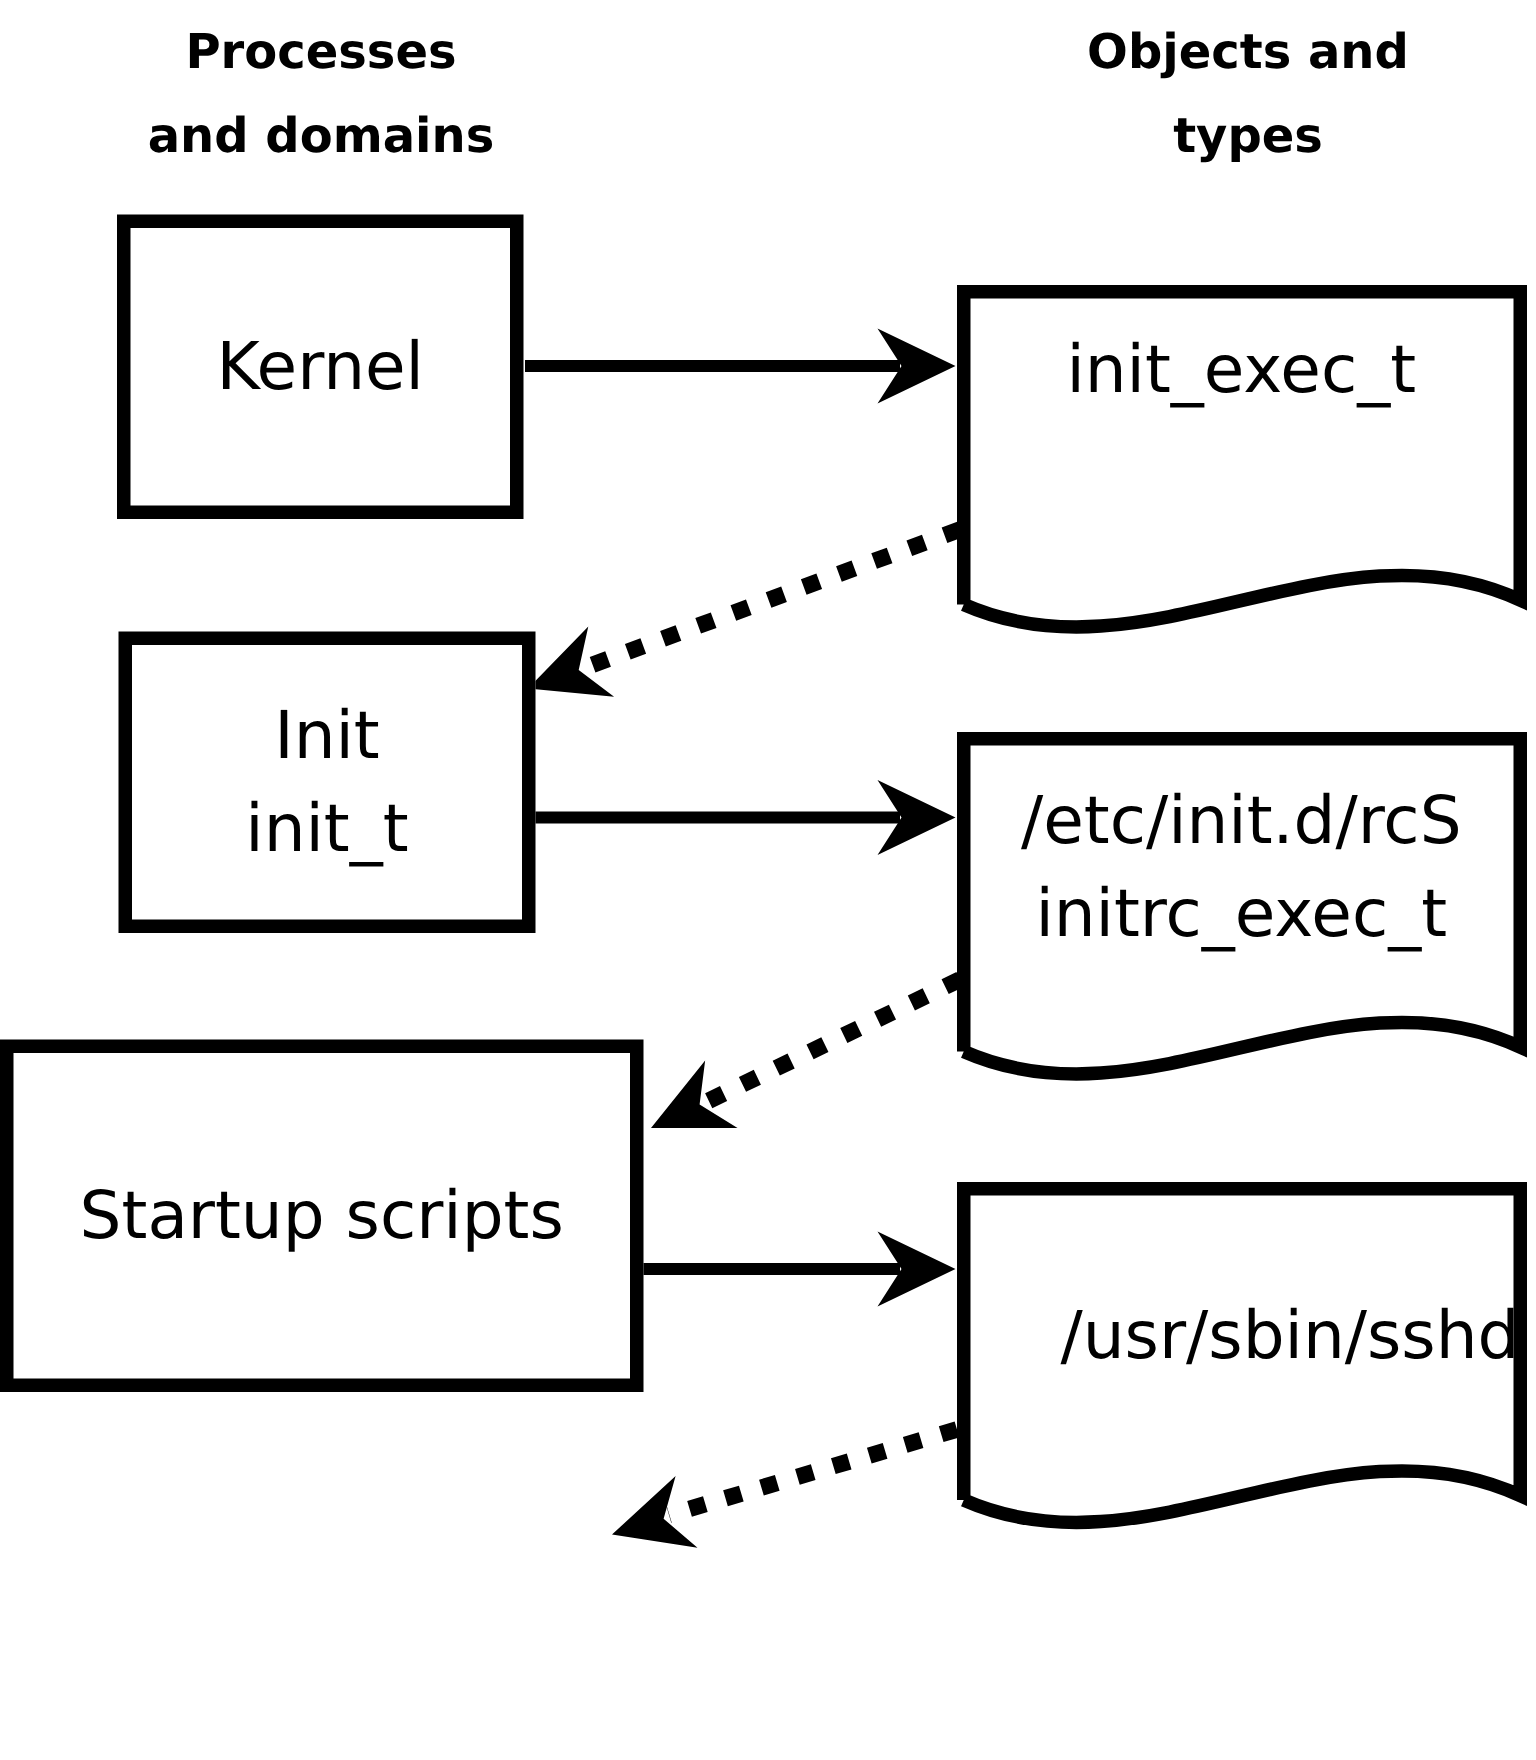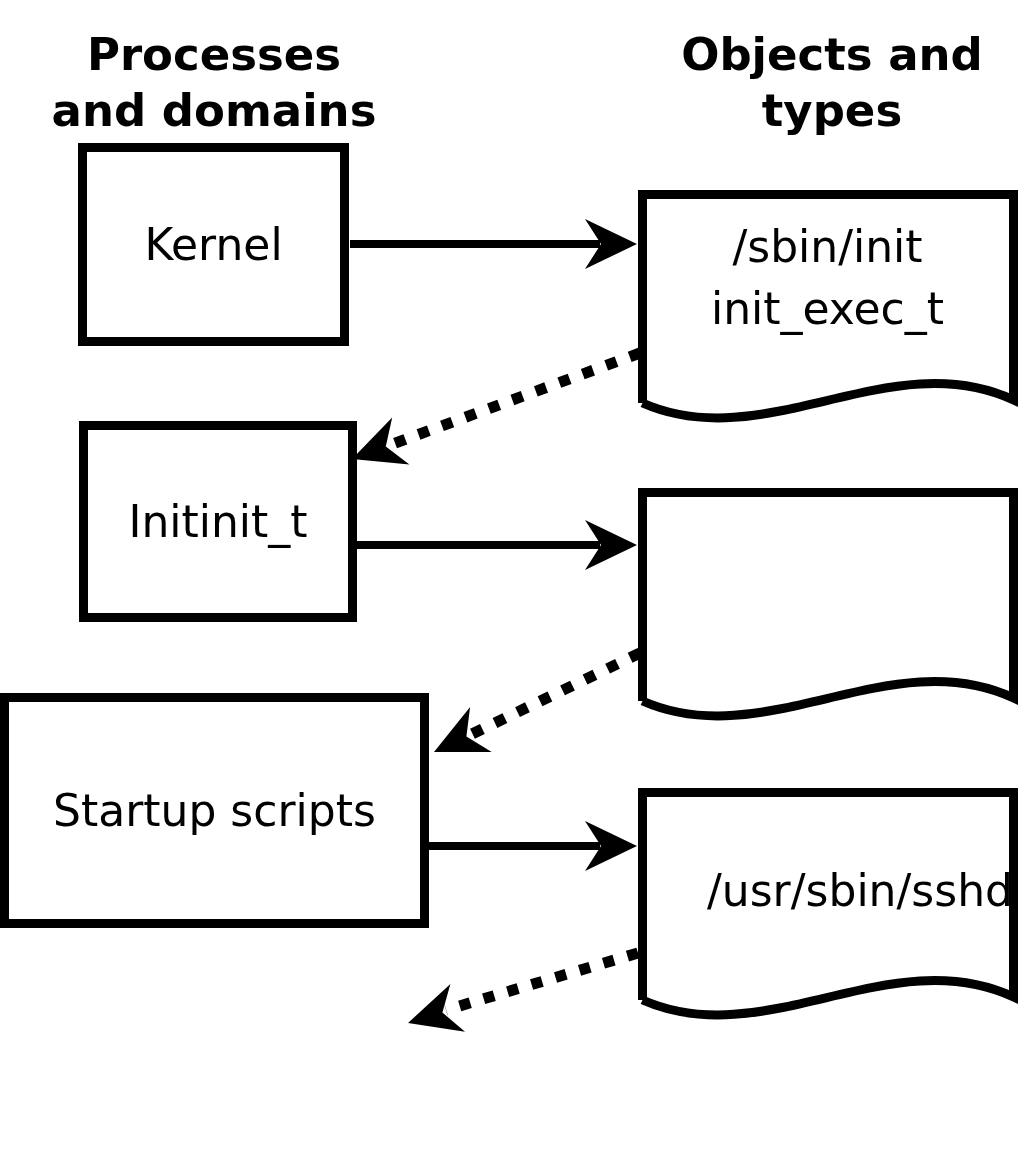--- a/index.html
+++ b/index.html
@@ -20,37 +20,36 @@
     position: absolute;
     left: 0;
     top: 0;
     width: 1024px;
     height: 1173px;
   }
   .col-header {
     position: absolute;
     top: 6px;
     width: 400px;
-    font-size: 45px;
+    font-size: 32px;
     font-weight: bold;
     line-height: 56px;
     text-align: center;
     white-space: nowrap;
-    margin-top: 21px;
   }
   #header-left  { left: 14px; }
   #header-right { left: 632px; }
 
   .process-box {
     position: absolute;
     box-sizing: border-box;
     border: 9px solid #000000;
     background: #ffffff;
     display: flex;
-    flex-direction: row;
+    flex-direction: column;
     justify-content: center;
     align-items: center;
     text-align: center;
     font-size: 44px;
     line-height: 62px;
   }
   #box-kernel { left: 78px;  top: 143px; width: 271px; height: 203px; }
   #box-init   { left: 79px;  top: 421px; width: 278px; height: 201px; }
   #box-initrc { left: 0px;   top: 693px; width: 429px; height: 235px; }
   #box-sshd   { left: 27px;  top: 973px; width: 377px; height: 199px; }
@@ -148,21 +147,24 @@
   </div>
   <div class="process-box" id="box-init">
     <div>Init</div>
     <div>init_t</div>
   </div>
   <div class="process-box" id="box-initrc">
     <div>Startup scripts</div>
   </div>
 
   <div class="doc-label" id="doc-label-1">
-    <div>/sbin/init</div>
     <div>init_exec_t</div>
+  </div>
+  <div class="doc-label" id="doc-label-2">
+    <div>/etc/init.d/rcS</div>
+    <div>initrc_exec_t</div>
   </div>
   <div class="doc-label" id="doc-label-3">
     <div>/usr/sbin/sshd</div>
   </div>
 
 
 </div>
 
 </body></html>

